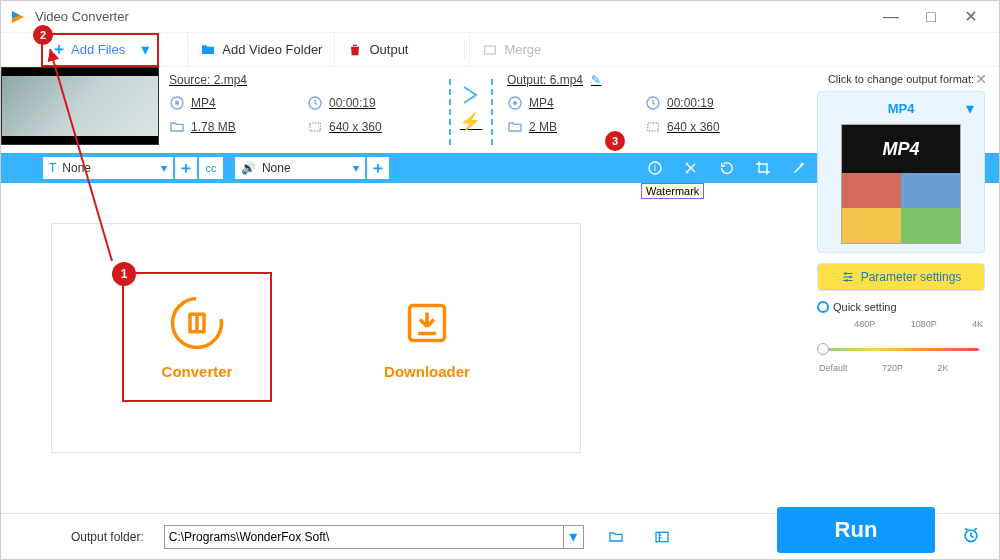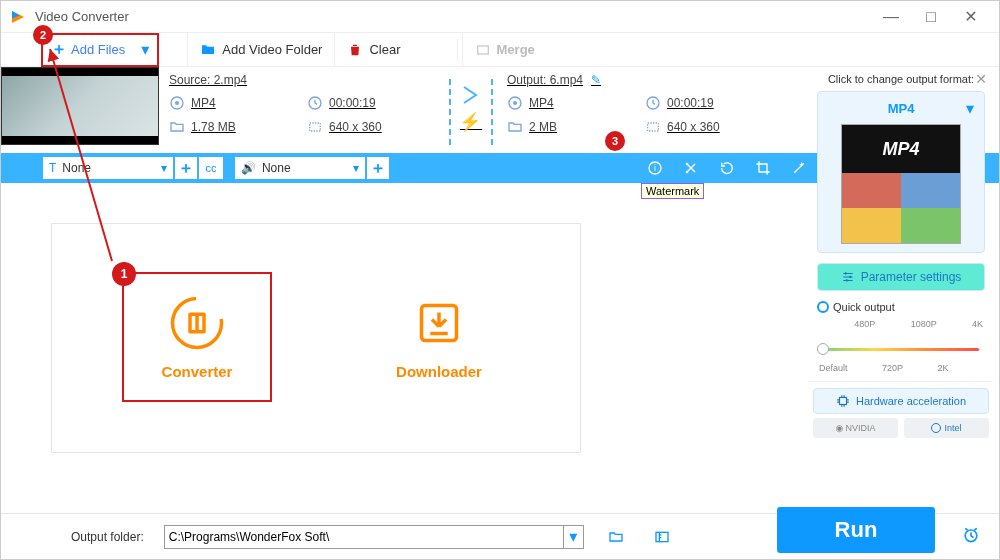--- a/index.html
+++ b/index.html
@@ -15,21 +15,21 @@
   
   .toolbar { height: 34px; display: flex; align-items: center; border-bottom: 1px solid #eee; }
   .addfiles-box { position: relative; border: 2px solid #d31919; margin-left: 40px; height: 34px; display: flex; align-items: center; padding: 0 8px; cursor: pointer; }
   .addfiles-plus { color: #0d99ff; font-weight: bold; font-size: 16px; margin-right: 4px; }
   .addfiles-label { font-size: 13px; color: #3b82f6; }
   .addfiles-drop { color: #0d99ff; margin-left: 16px; }
   .badge { position: absolute; width: 20px; height: 20px; border-radius: 50%; background: #d31919; color: #fff; font-size: 11px; font-weight: bold; display: flex; align-items: center; justify-content: center; }
   .badge2 { top: -10px; left: -10px; }
   .tb-btn { display: flex; align-items: center; padding: 0 12px; height: 100%; cursor: pointer; font-size: 13px; color: #333; border-left: 1px solid #eee; }
   .tb-btn .ticon { width: 16px; height: 16px; margin-right: 6px; }
-  .tb-merge { color: #bbb; border-left: 1px solid #eee; font-weight: bold; }
+  .tb-merge { color: #bbb; border-left: 1px solid #eee; }
   .tb-sep { width: 1px; height: 22px; background: #eee; margin: 0 4px; }
 
   
   .filerow { display: flex; align-items: flex-start; position: relative; height: 86px; }
   .thumb { width: 158px; height: 78px; background: linear-gradient(135deg,#8aa3a3,#c6d4d6 50%,#dce5e6); border: 1px solid #333; background-color: #000; margin: 0 0 0 0; position: relative; }
   .thumb::before, .thumb::after { content:""; position:absolute; left:0; right:0; height:8px; background:#000; }
   .thumb::before{top:0;} .thumb::after{bottom:0;}
   .meta { flex: 1; padding: 6px 10px; position: relative; }
   .meta-lbl { font-size: 12px; color: #444; }
   .meta-col { display: flex; align-items: center; gap: 28px; }
@@ -53,39 +53,39 @@
   .bb-plus { width:22px; height:22px; background:#fff; color:#0d99ff; display:flex; align-items:center; justify-content:center; margin-left:2px; font-weight:bold; cursor:pointer;}
   .bb-cc { width:24px; height:22px; background:#fff; color:#0d99ff; display:flex; align-items:center; justify-content:center; margin-left:2px; font-size:11px; cursor:pointer;}
   .bb-iconbtn { width:36px; height:30px; display:flex; align-items:center; justify-content:center; color:#fff; cursor:pointer;}
   .bb-iconbtn.sel { background:#0a85d6;}
   .tooltip { position:absolute; top:30px; left:640px; background:#ffffe1; border:1px solid #8b5cf6; font-size:11px; padding:1px 4px; color:#000;}
 
   
   .cards-wrap { position:absolute; left:50px; top:222px; width:530px; height:230px; border:1px solid #e5e5e5;}
   .card { position:absolute; width:150px; height:130px; top:48px; display:flex; flex-direction:column; align-items:center; justify-content:center; gap:12px; cursor:pointer;}
   .card.converter { left:70px; border:2px solid #d31919;}
-  .card.downloader { left:312px;}
+  .card.downloader { left:300px;}
   .card-lbl { color:#ff8a00; font-size:15px; font-weight:bold;}
   .card-ic { width:56px; height:56px;}
   .badge1 { position:absolute; top:-12px; left:-12px; width:24px; height:24px; border-radius:50%; background:#d31919; color:#fff; font-size:12px; font-weight:bold; display:flex; align-items:center; justify-content:center; z-index:5;}
   svg.guide { position:absolute; left:0; top:0; pointer-events:none; z-index:4;}
 
   
   .sidebar { position:absolute; right:6px; top:72px; width:184px; height:420px; }
   .sb-title { font-size:11px; color:#333; text-align:center; margin-bottom:6px;}
   .fmt-box { width:168px; margin:0 auto; border:1px solid #cfe6f7; background:#eaf5fd; padding:6px 6px 8px; border-radius:4px;}
   .fmt-head { display:flex; align-items:center; justify-content:center; position:relative; height:20px;}
   .fmt-lbl { color:#0d99ff; font-size:13px; font-weight:bold;}
   .fmt-caret { position:absolute; right:4px; color:#0d99ff;}
   .fmt-thumb { width:120px; height:120px; margin:6px auto 0; background:#fff; border:1px solid #aaa; position:relative; display:flex; flex-direction:column;}
   .fmt-top { height:48px; background:#111; display:flex; align-items:center; justify-content:center;}
   .fmt-top span { color:#fff; font-weight:bold; font-size:18px; font-style:italic;}
   .fmt-strip { flex:1; display:flex; flex-wrap:wrap;}
   .fmt-strip div{ width:50%; height:50%;}
-  .psbtn { width:168px; margin:10px auto 0; height:28px; background:#5eead4; border:1px solid #cfe6f7; border-radius:4px; display:flex; align-items:center; justify-content:center; font-size:12px; color:#1a79c4; cursor:pointer; gap:6px;}
+  .psbtn { width:168px; margin:10px auto 0; height:28px; background:#fde047; border:1px solid #cfe6f7; border-radius:4px; display:flex; align-items:center; justify-content:center; font-size:12px; color:#1a79c4; cursor:pointer; gap:6px;}
   .qs { margin-top:10px; padding:0 8px;}
   .qs-title { font-size:11px; color:#333; display:flex; align-items:center; gap:4px;}
   .qs-title::before{ content:""; width:8px; height:8px; border-radius:50%; border:2px solid #0d99ff; display:inline-block;}
   .qs-scale { position:relative; height:30px; margin-top:4px;}
   .qs-line { position:absolute; top:15px; left:6px; right:6px; height:3px; background:linear-gradient(90deg,#7bd47b,#ffd54a,#ff8a3a,#ff4a4a); border-radius:2px;}
   .qs-knob { position:absolute; top:10px; left:0; width:12px; height:12px; border-radius:50%; background:#fff; border:1px solid #aaa;}
   .qs-labels { display:flex; justify-content:space-between; font-size:9px; color:#888; padding:0 2px;}
   .hw { margin-top:8px; padding:6px 4px; border-top:1px solid #eee;}
   .hw-row { background:#eaf5fd; border:1px solid #cfe6f7; border-radius:4px; height:26px; display:flex; align-items:center; justify-content:center; font-size:11px; color:#1a79c4; gap:6px; cursor:pointer;}
   .hw-logos { display:flex; gap:6px; margin-top:4px; justify-content:space-between;}
@@ -131,21 +131,21 @@
     <div class="tb-btn">
       <svg class="ticon" viewBox="0 0 24 24">
           <path fill="#0d99ff" d="M3 5h6l2 2h10v11H3z"></path>
         </svg>
       <span>Add Video Folder</span>
     </div>
     <div class="tb-btn">
       <svg class="ticon" viewBox="0 0 24 24">
           <path fill="#d31919" d="M6 7h12l-1 13H7zM9 4h6v2H9z"></path>
         </svg>
-      <span>Clear</span>
+      <span>Output</span>
     </div>
     <div style="width:40px"></div>
     <div class="tb-sep"></div>
     <div class="tb-btn tb-merge">
       <svg class="ticon" viewBox="0 0 24 24">
           <rect x="4" y="6" width="16" height="12" fill="none" stroke="#ccc" stroke-width="2"></rect>
         </svg>
       <span>Merge</span>
     </div>
   </div>
@@ -356,58 +356,39 @@
       <svg width="14" height="14" viewBox="0 0 24 24">
           <path d="M4 6h16M4 12h16M4 18h16" stroke="#1a79c4" stroke-width="2"></path>
           <circle cx="8" cy="6" r="2" fill="#1a79c4"></circle>
           <circle cx="16" cy="12" r="2" fill="#1a79c4"></circle>
           <circle cx="10" cy="18" r="2" fill="#1a79c4"></circle>
         </svg>
       <span>Parameter settings</span>
     </div>
     <div class="qs">
       <div class="qs-title">
-          <span>Quick output</span>
+          <span>Quick setting</span>
         </div>
       <div class="qs-labels" style="margin-top:6px;">
         <span></span>
         <span>480P</span>
         <span>1080P</span>
         <span>4K</span>
       </div>
       <div class="qs-scale">
         <div class="qs-line"></div>
         <div class="qs-knob"></div>
       </div>
       <div class="qs-labels">
         <span>Default</span>
         <span>720P</span>
         <span>2K</span>
         <span></span>
       </div>
     </div>
-    <div class="hw">
-      <div class="hw-row">
-        <svg width="14" height="14" viewBox="0 0 24 24">
-            <rect x="6" y="6" width="12" height="12" fill="none" stroke="#1a79c4" stroke-width="2"></rect>
-            <path d="M2 10h4M2 14h4M18 10h4M18 14h4M10 2v4M14 2v4M10 18v4M14 18v4" stroke="#1a79c4" stroke-width="2"></path>
-          </svg>
-        <span>Hardware acceleration</span>
-      </div>
-      <div class="hw-logos">
-        <div class="hw-logo">
-            <span style="margin-right:2px;">◉</span>
-            <span>NVIDIA</span>
-          </div>
-        <div class="hw-logo intel">
-            <span style="border:1px solid #1a79c4;border-radius:50%;width:10px;height:10px;display:inline-block;margin-right:3px;"></span>
-            <span>Intel</span>
-          </div>
-      </div>
-    </div>
   </div>
 
   <div class="bottom">
     <span class="out-lbl">Output folder:</span>
     <div class="out-input">
         <span>C:\Programs\WonderFox Soft\</span>
       </div>
     <div class="dd-caret2">▾</div>
     <div class="out-ic">
         <svg width="18" height="16" viewBox="0 0 24 24">

